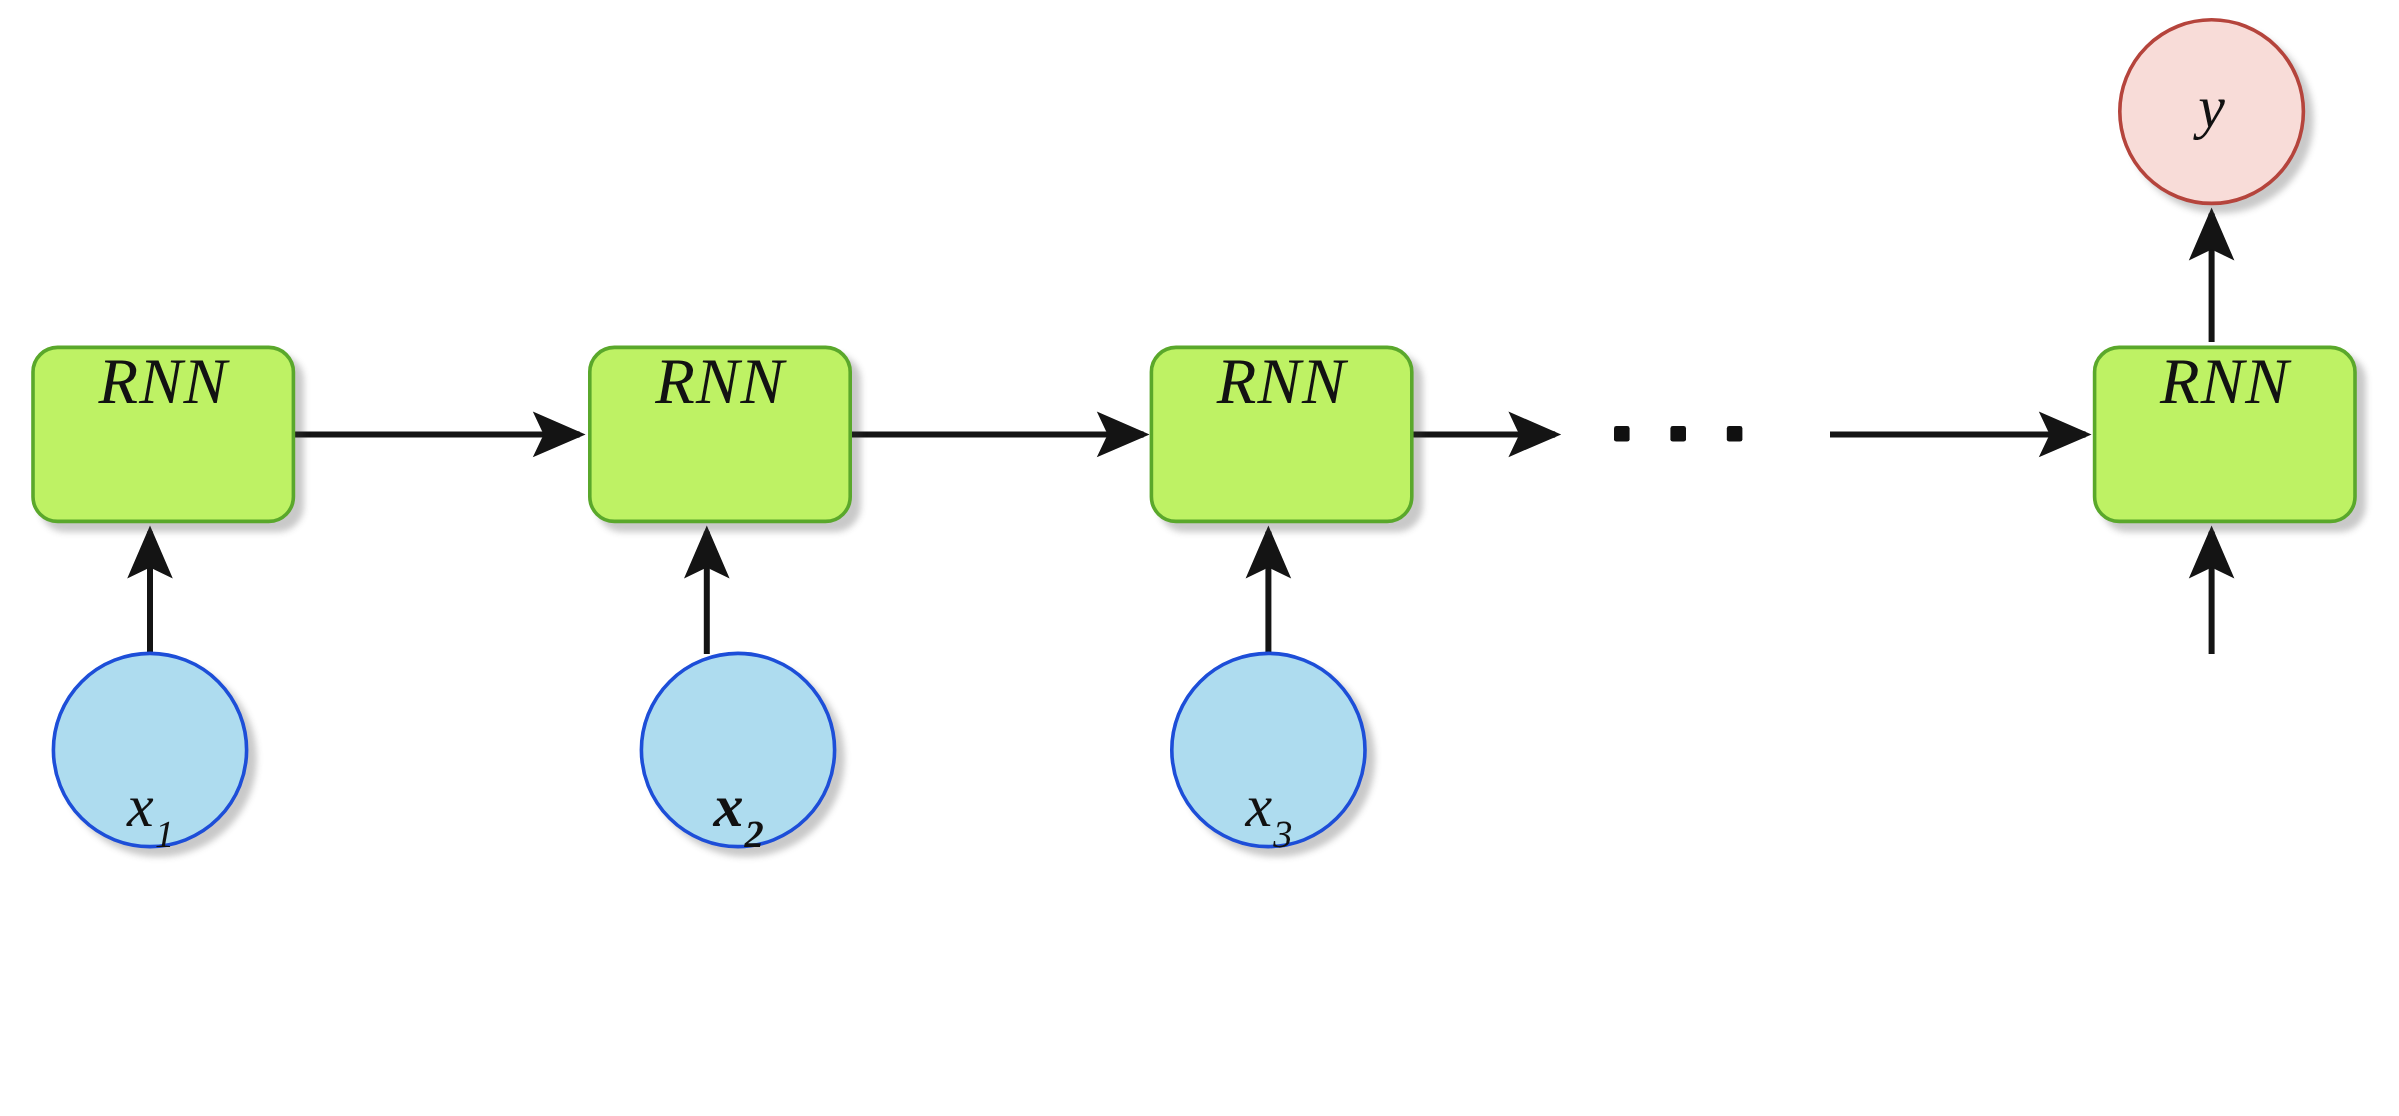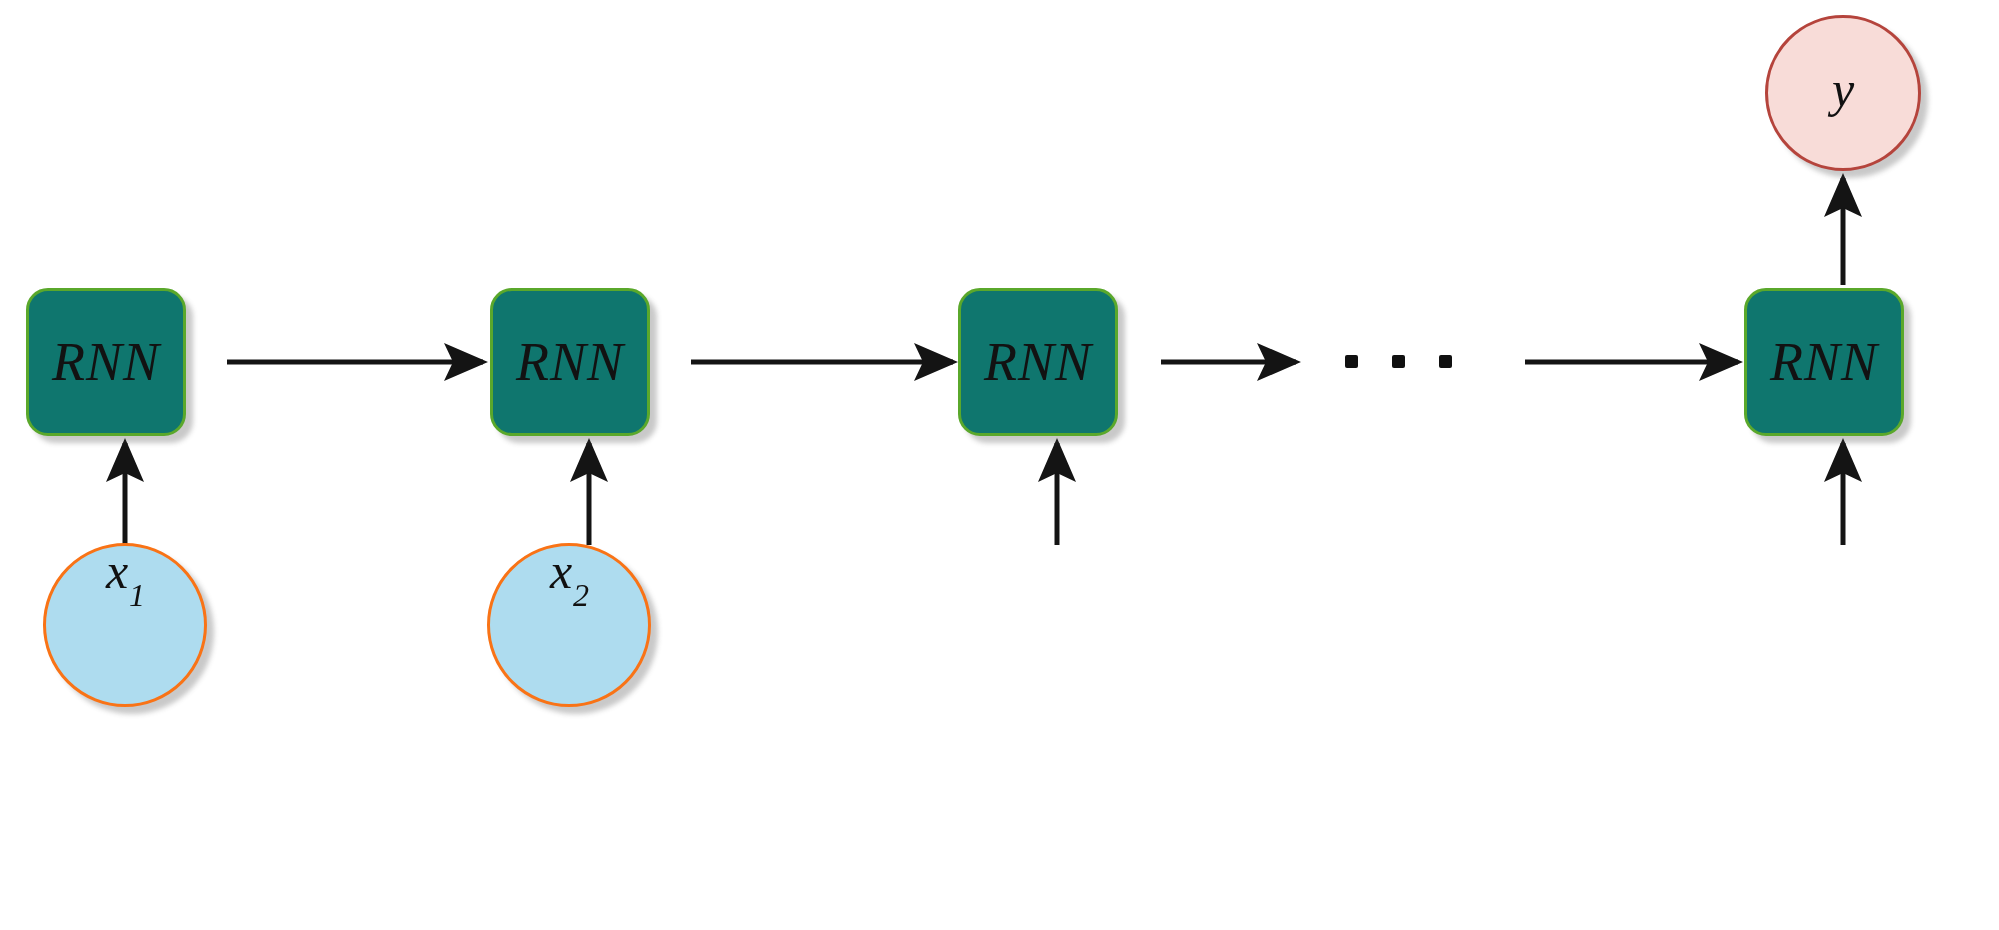--- a/index.html
+++ b/index.html
@@ -13,45 +13,45 @@
   #canvas{
     position:absolute;left:0;top:0;width:1999px;height:930px;
     background:#ffffff;
   }
 
   
   .node{position:absolute;box-sizing:border-box;}
 
   
   .rnn-box{
-    width:160px;height:148px;
-    background:#0f766e;
+    width:220px;height:148px;
+    background:#bef264;
     border:3px solid #5aa82b;
     border-radius:22px;
     box-shadow:7px 7px 5px rgba(60,60,60,0.28);
-    display:flex;align-items:center;justify-content:center;
+    display:flex;justify-content:center;
     z-index:5;
   }
   .rnn-label{
     font-family:"Liberation Serif", serif;
     font-style:italic;
     font-size:54px;
     color:#121212;
     letter-spacing:1px;
     line-height:1;
     user-select:none;
   }
 
   
   .circle-in{
     width:164px;height:164px;border-radius:50%;
     background:#aedcef;
-    border:3px solid #f97316;
+    border:3px solid #1d4ed8;
     box-shadow:7px 7px 5px rgba(60,60,60,0.28);
-    display:flex;align-items:flex-start;justify-content:center;
+    display:flex;align-items:flex-end;justify-content:center;
     z-index:5;
   }
   
   .circle-out{
     width:156px;height:156px;border-radius:50%;
     background:#f8dcd8;
     border:3px solid #b5443c;
     box-shadow:7px 7px 5px rgba(60,60,60,0.28);
     display:flex;align-items:center;justify-content:center;
     z-index:5;
@@ -142,21 +142,26 @@
     <span class="dot"></span>
     <span class="dot"></span>
   </div>
 
   <div class="node circle-in" style="left:43px;top:543px;">
     <span class="var-label">
       <span>x</span><span class="sub">1</span>
     </span>
   </div>
 
-  <div class="node circle-in" style="left:487px;top:543px;">
+  <div class="node circle-in" style="left:533px;top:543px;font-weight:bold;">
     <span class="var-label">
       <span>x</span><span class="sub">2</span>
     </span>
   </div>
 
+  <div class="node circle-in" style="left:975px;top:543px;">
+    <span class="var-label">
+      <span>x</span><span class="sub">3</span>
+    </span>
+  </div>
 
 
 </div>
 
 </body></html>

